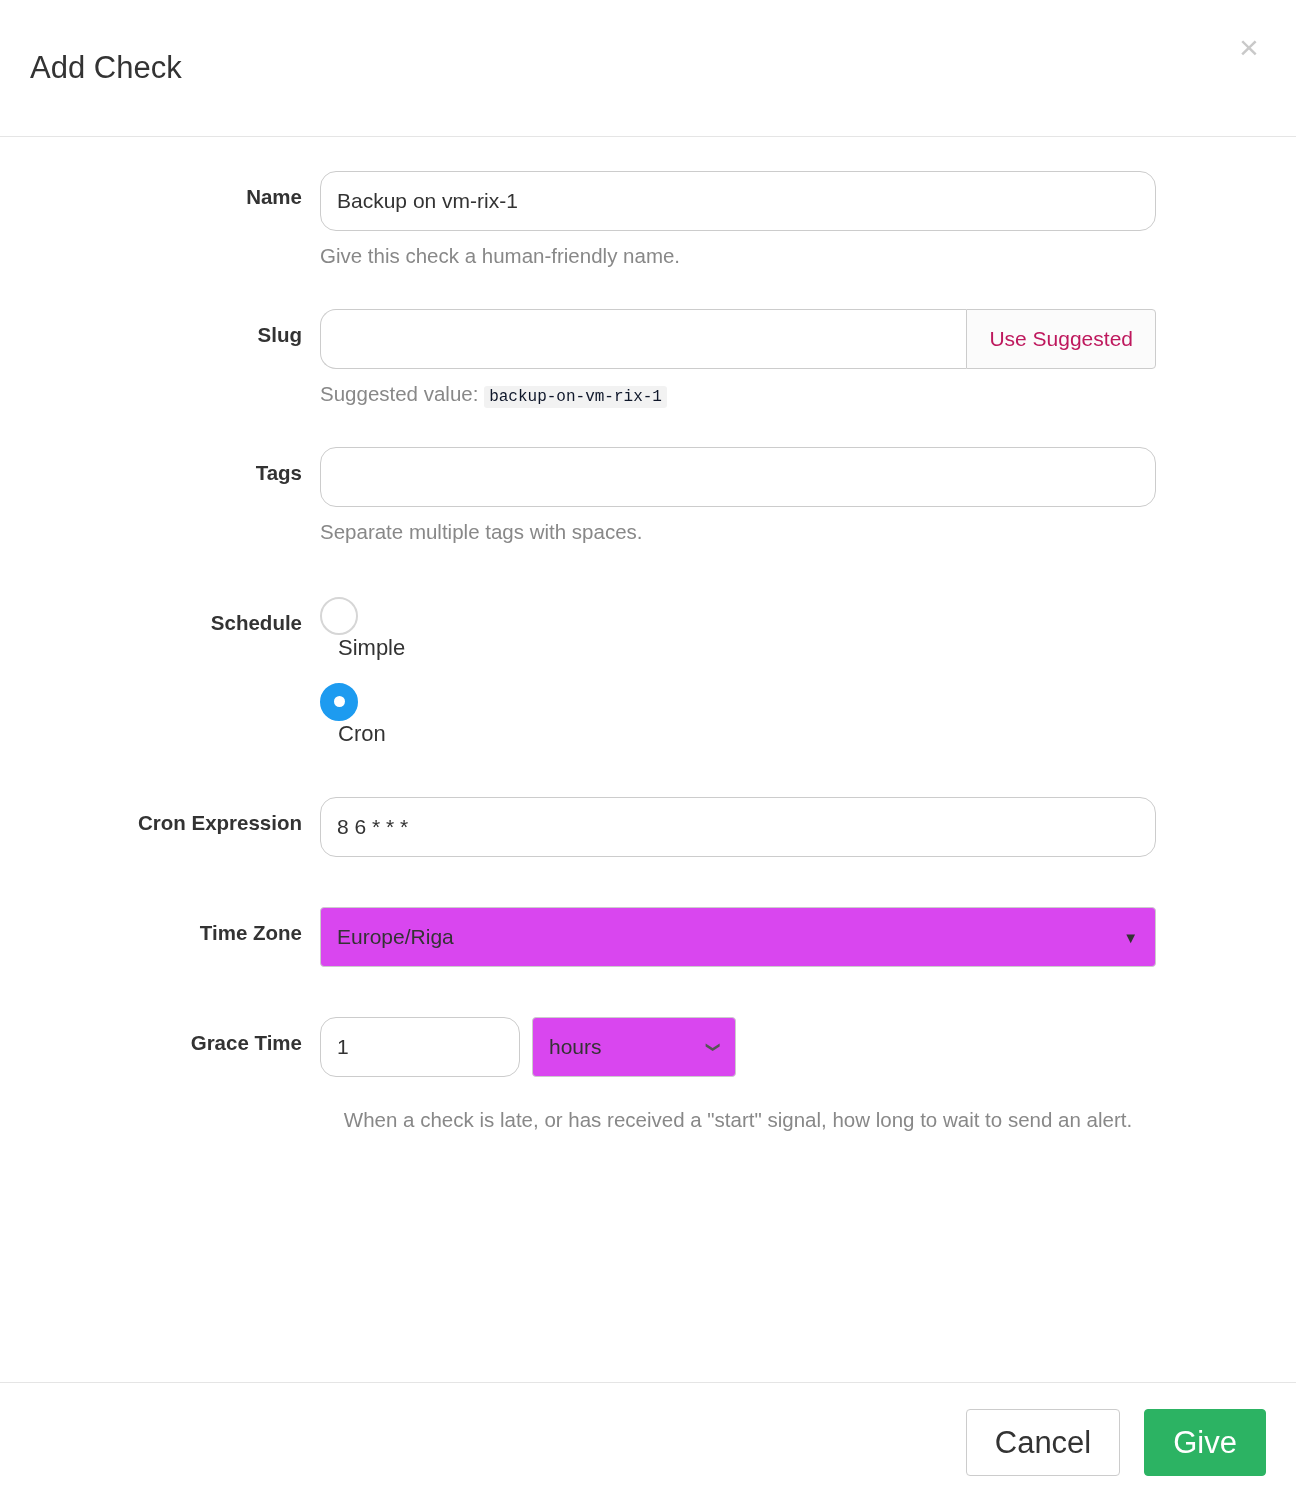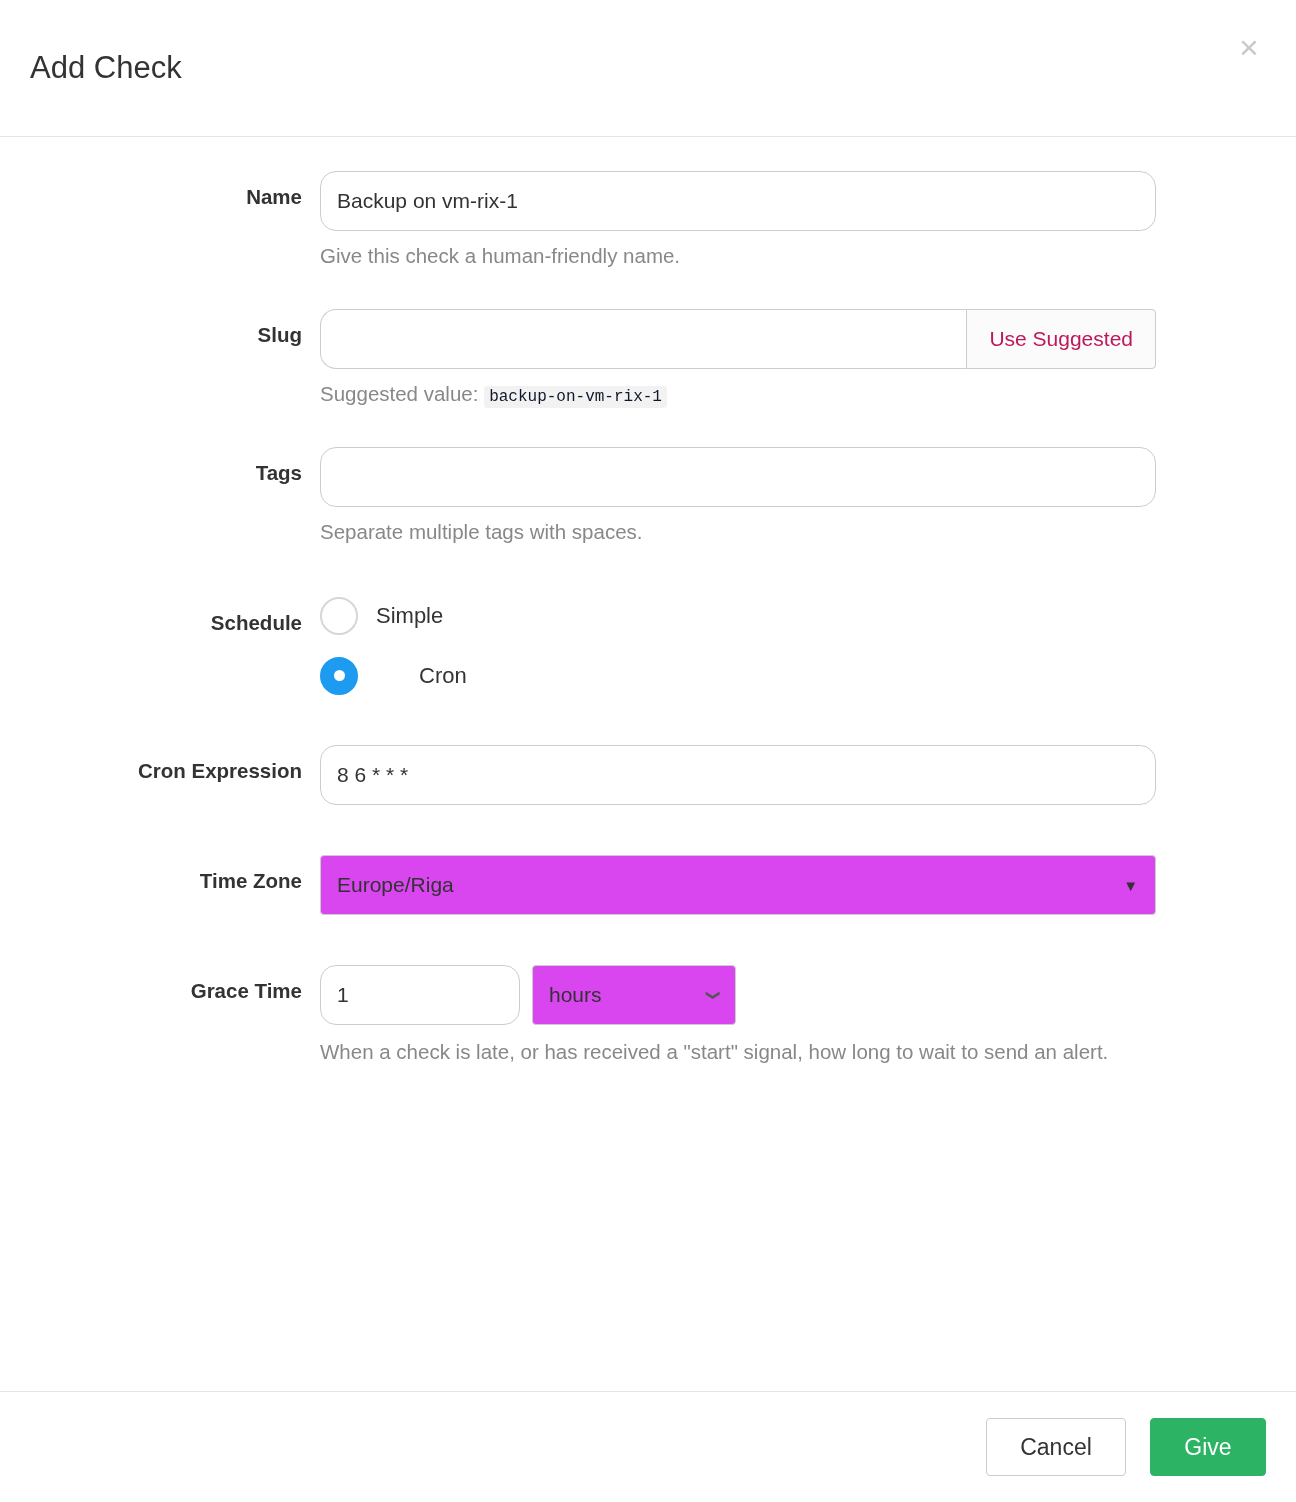--- a/index.html
+++ b/index.html
@@ -73,21 +73,21 @@
   .form-field {
     flex: 1 1 auto;
     max-width: 836px;
   }
   .help-text {
     color: #888888;
     font-size: 20.5px;
     margin-top: 10px;
     line-height: 1.45;
   }
-  .help-text.tight { margin-top: 12px; }
+  .help-text.tight { margin-top: 28px; text-align: center; }
 
   input.text-input, .fake-input {
     width: 100%;
     height: 60px;
     border: 1px solid #cccccc;
     border-radius: 16px;
     padding: 0 16px;
     font-size: 21px;
     color: #333333;
     font-family: "Liberation Sans", sans-serif;
@@ -125,25 +125,25 @@
     background: #f2f2f2;
     padding: 2px 5px;
     font-size: 16px;
     color: #0f172a;
     border-radius: 3px;
   }
 
   
   .radio-row {
     display: flex;
-    align-items: center;
     margin-bottom: 22px;
     cursor: pointer;
-  }
-  .radio-row:last-child { margin-bottom: 0; gap: 43px; }
+    flex-direction: column;
+  }
+  .radio-row:last-child { margin-bottom: 0; }
   .radio-outer {
     width: 38px;
     height: 38px;
     border-radius: 50%;
     border: 2px solid #d6d6d6;
     background: #ffffff;
     display: inline-flex;
     align-items: center;
     justify-content: center;
     flex: 0 0 38px;
@@ -235,24 +235,24 @@
 
   
   .dialog-footer {
     border-top: 1px solid #e5e5e5;
     padding: 26px 30px;
     display: flex;
     justify-content: flex-end;
     gap: 24px;
   }
   .btn {
-    font-size: 23px;
+    font-size: 31px;
     border-radius: 4px;
     padding: 0 28px;
-    height: 58px;
+    height: 67px;
     cursor: pointer;
     font-family: "Liberation Sans", sans-serif;
   }
   .btn-cancel {
     background: #ffffff;
     border: 1px solid #cccccc;
     color: #333333;
     min-width: 140px;
   }
   .btn-save {

